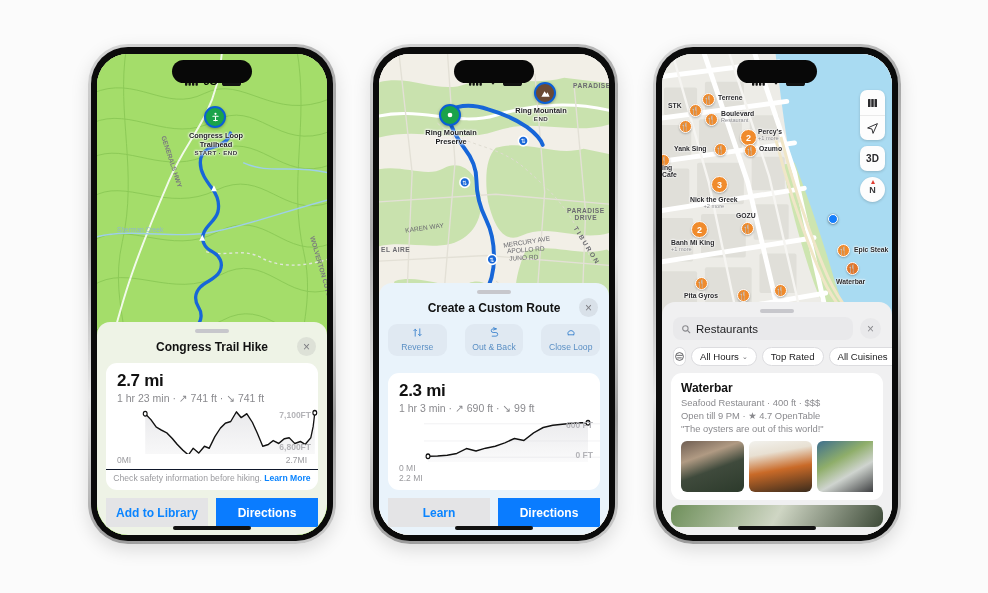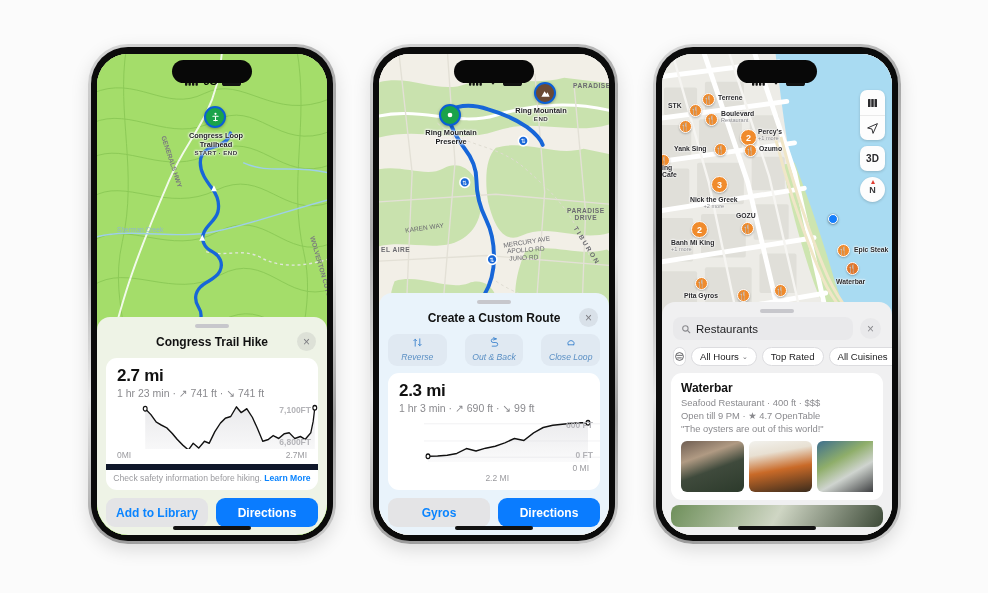--- a/index.html
+++ b/index.html
@@ -86,35 +86,35 @@
   .card-pad { padding: 8px 11px 2px 11px; }
   .dist { font-size: 17px; font-weight: 700; color:#111; letter-spacing:-.3px; }
   .dist-sub { font-size: 10.5px; color: #8a8a8e; margin-top: 1px; white-space:nowrap; }
 
   .elev-wrap { position: relative; padding: 2px 0 0 0; }
   .elev-chart { position: relative; width: 100%; height: 46px; padding-left: 36px; }
   .elev-chart svg { display:block; width:100%; height:100%; }
   .elev-lab { position:absolute; right:7px; font-size: 8.5px; color:#b4b4b8; font-weight:600; }
   .elev-lab.top { top: 2px; }
   .elev-lab.bot { bottom: 2px; }
-  .axis-row { display:flex; justify-content:space-between; padding: 1px 11px 4px; font-size: 8.5px; color:#9a9a9e;align-items:flex-end; }
-  .safety { font-size: 8.6px; color:#9a9a9e; text-align:center; padding: 3px 0 7px; border-top: 6px solid #0f172a; margin: 0 0 0 0;}
+  .axis-row { display:flex; justify-content:space-between; padding: 1px 11px 4px; font-size: 8.5px; color:#9a9a9e; }
+  .safety { font-size: 8.6px; color:#9a9a9e; text-align:center; padding: 3px 0 7px; border-top: 1px solid #0f172a; margin: 0 0 0 0;}
   .safety a { color:#0a84ff; font-weight:700; text-decoration:none; }
 
   .btn-row { display:flex; gap: 8px; margin-top: 8px; }
   .btn {
-    flex:1; height: 29px; border-radius: 9px;
+    flex:1; height: 29px; border-radius: 0;
     display:flex;align-items:center;justify-content:center;
     font-size: 12px; font-weight: 700; cursor: pointer;
   }
   .btn-grey { background: #e4e4e6; color:#0a84ff; }
   .btn-blue { background: #0a7cff; color:#fff; }
 
   
-  .chip-row { display:flex; gap:18px; margin-bottom: 7px; font-style: italic; }
+  .chip-row { display:flex; gap:18px; margin-bottom: 17px; }
   .chip {
     flex:1; background: #e0e9f2; border-radius: 9px;
     padding: 3px 0 4px; text-align:center; color:#3a7fc4;
   }
   .chip-ico { font-size: 12px; line-height: 13px; color:#3f86cf; }
   .chip-lab { font-size: 8.6px; margin-top:1px; color:#5a8fc4; }
 
   
   .search-row { display:flex; align-items:center; gap:7px; margin: 2px 2px 7px; }
   .search-box {
@@ -559,21 +559,21 @@
                 <div class="elev-lab top">600 FT</div>
                 <div class="elev-lab bot">0 FT</div>
               </div>
               <div class="axis-row" style="padding-bottom:7px;flex-direction:column;">
                 <span>0 MI</span>
                 <span style="margin-right:80px;">2.2 MI</span>
               </div>
             </div>
           </div>
           <div class="btn-row">
-            <div class="btn btn-grey">Gyros</div>
+            <div class="btn btn-grey">Learn</div>
             <div class="btn btn-blue">Directions</div>
           </div>
         </div>
         <div class="home-ind"></div>
       </div>
     </div>
   </div>
 
   <div class="phone" id="phone3">
     <div class="phone-inner">

